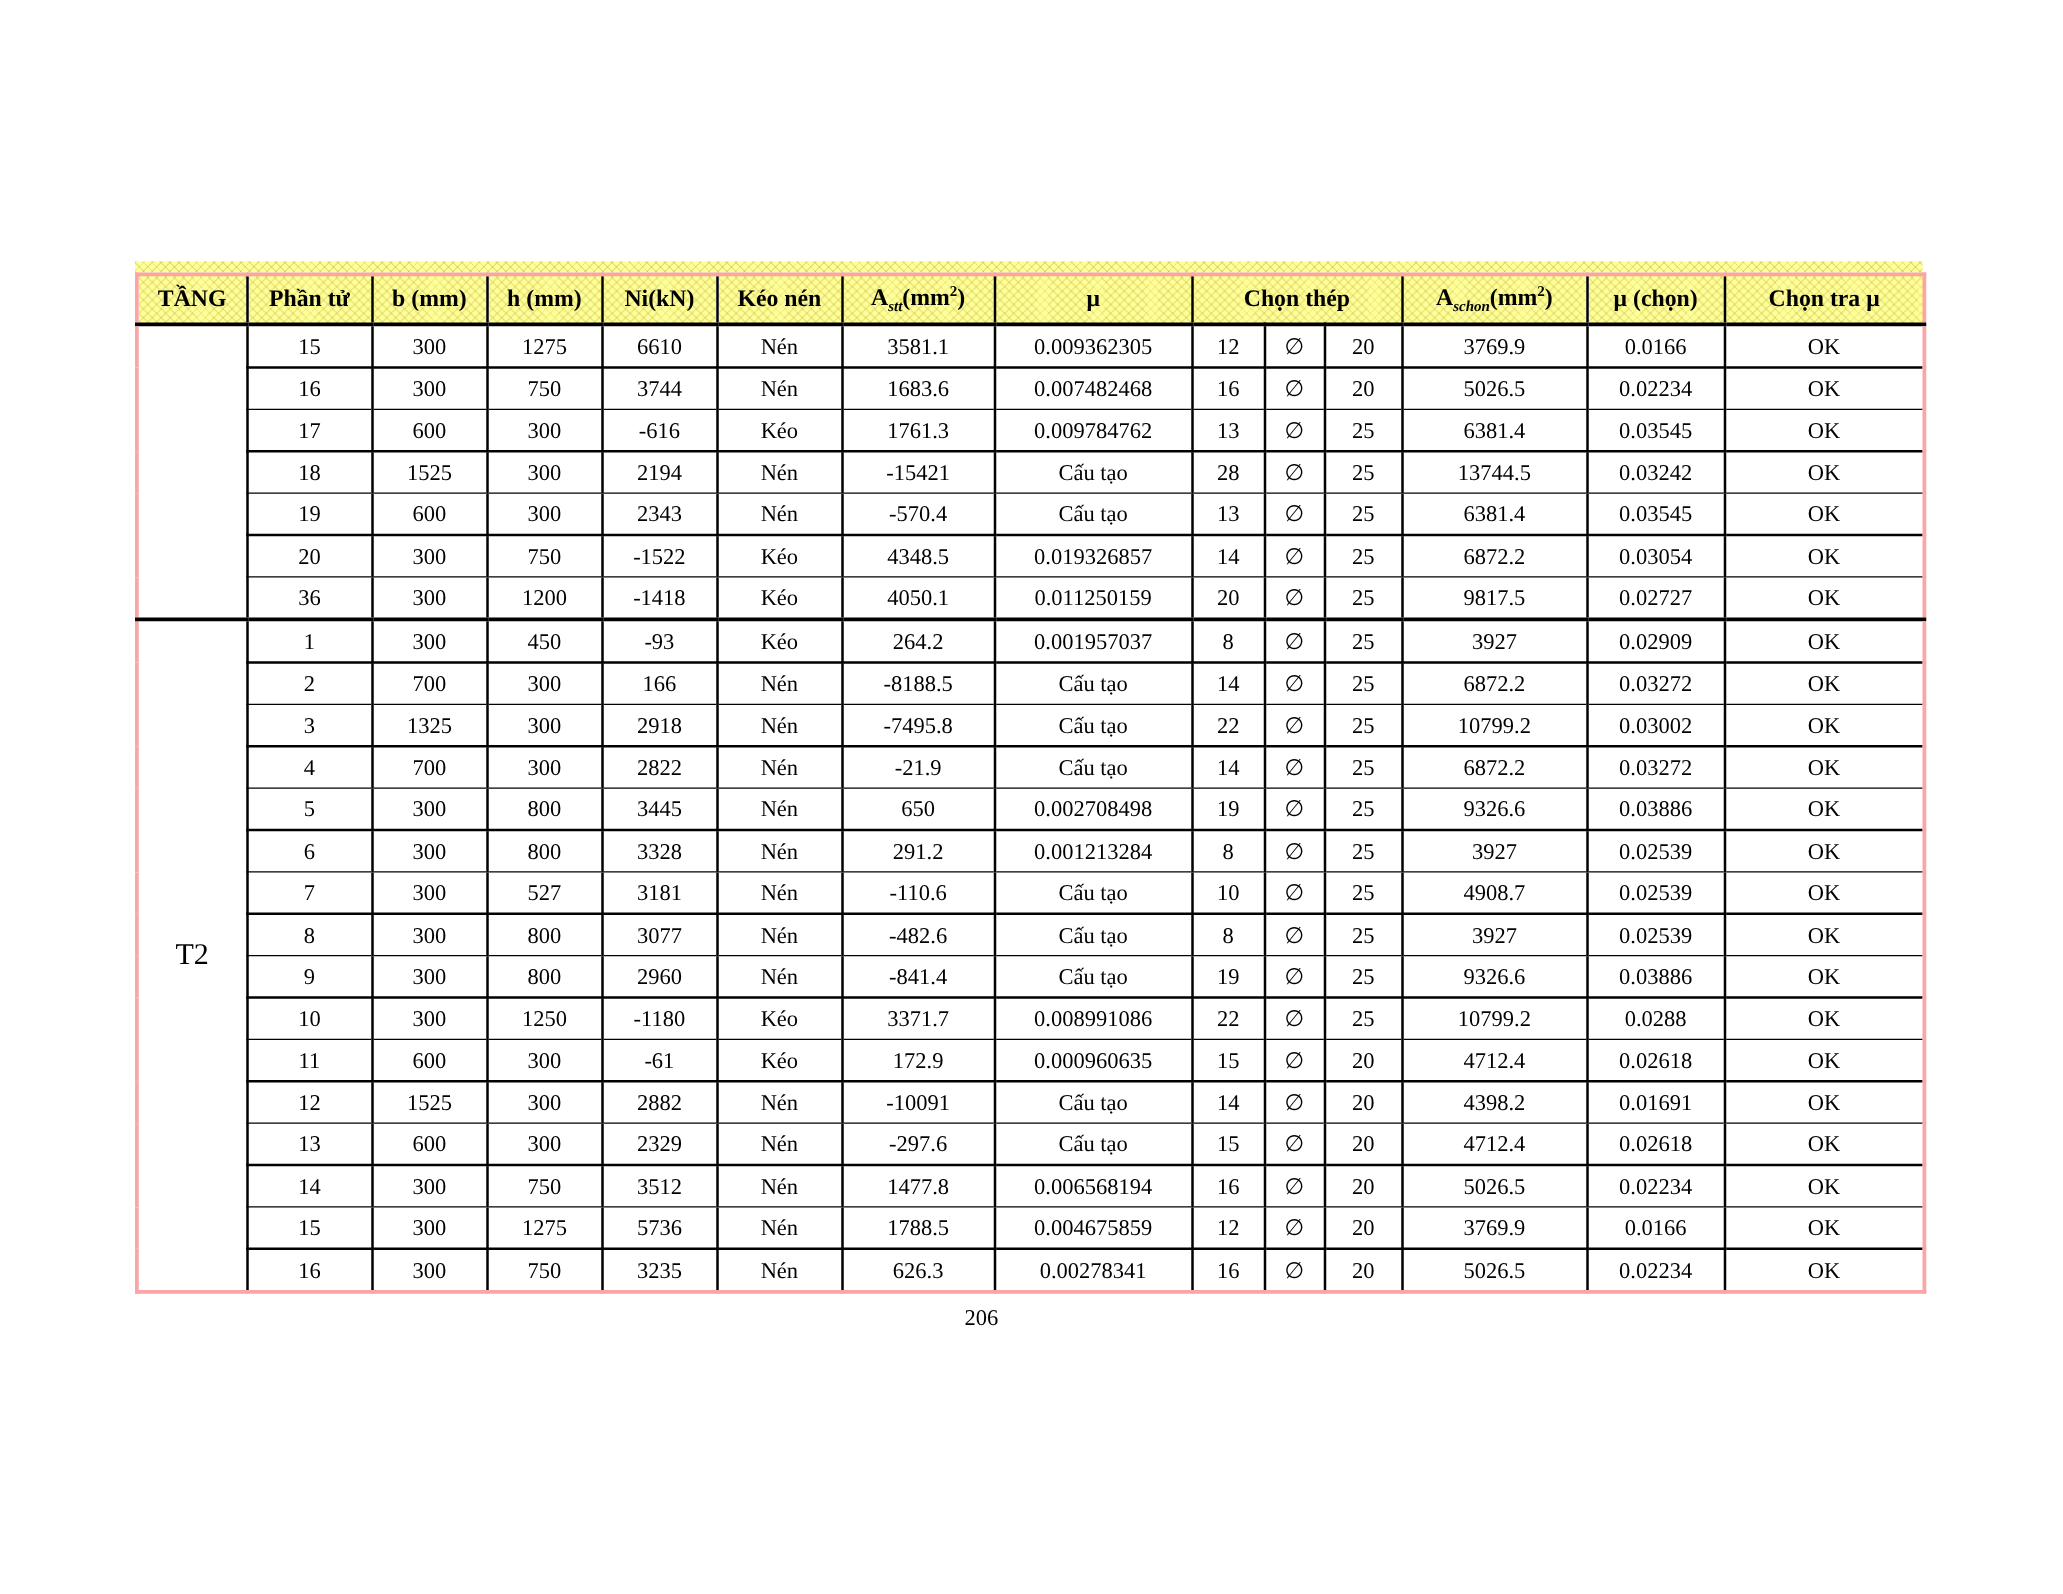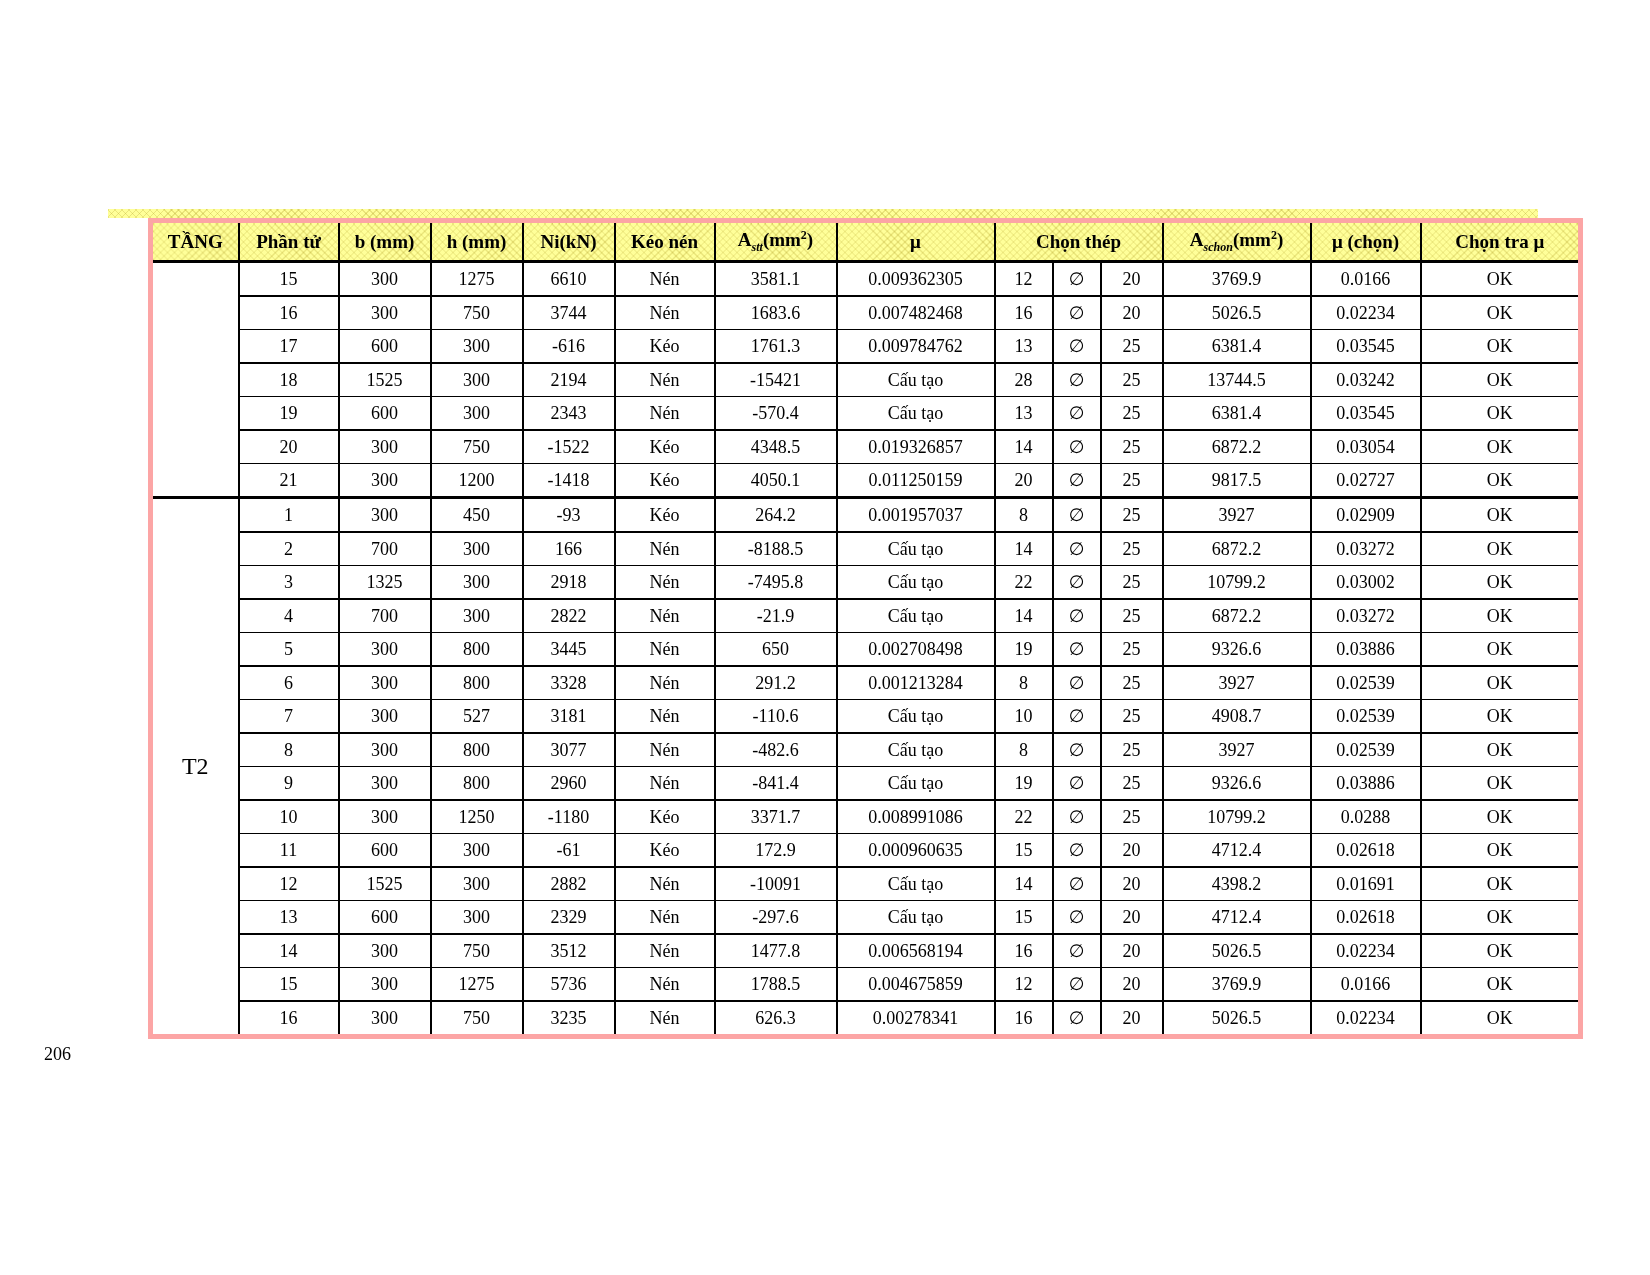--- a/index.html
+++ b/index.html
@@ -13,41 +13,41 @@
   }
   .shade, .yellow-strip {
     background-color: #FFFF99;
     background-image:
       repeating-linear-gradient(45deg, rgba(170,150,30,.25) 0 1px, transparent 1px 5px),
       repeating-linear-gradient(135deg, rgba(170,150,30,.25) 0 1px, transparent 1px 5px);
   }
   table.doc-table {
     position: absolute; left: 108px; top: 218px;
     width: 1430px; table-layout: fixed;
-    border-collapse: collapse; border: 5px solid #fca5a5; margin-left: 40px;
+    border-collapse: collapse; border: 3px solid #fca5a5;
   }
   th, td {
     border-left: 2px solid #000; border-right: 2px solid #000; border-top: 0;
     text-align: center; vertical-align: middle;
     font-size: 18px; padding: 0 2px; overflow: hidden; white-space: nowrap;
   }
   thead th {
     height: 37px; font-size: 19px; font-weight: bold;
     border-bottom: 3px solid #000;
   }
   tbody td { height: 32px; }
   tr.b2 > td { border-bottom: 2px solid #000; }
   tr.b1 > td { border-bottom: 1px solid #000; }
   tr.section-start > td { border-top: 3px solid #000 !important; }
   td.tang-cell { font-size: 24px; }
   thead sub { font-size: 12px; font-style: italic; }
   thead sup { font-size: 12px; }
   .page-number {
     position: absolute; top: 1044px; left: 0; width: 1570px;
-    text-align: left; font-size: 18px; padding-left: 44px;
+    text-align: center; font-size: 18px;
   }
 </style>
 </head>
 <body>
 
 <div class="yellow-strip"></div>
 
 <table class="doc-table">
   <colgroup>
     <col style="width:88px">
@@ -167,21 +167,21 @@
     <td>4348.5</td>
     <td>0.019326857</td>
     <td>14</td>
     <td>∅</td>
     <td>25</td>
     <td>6872.2</td>
     <td>0.03054</td>
     <td>OK</td>
   </tr>
       <tr class="b2">
-    <td>21</td>
+    <td>36</td>
     <td>300</td>
     <td>1200</td>
     <td>-1418</td>
     <td>Kéo</td>
     <td>4050.1</td>
     <td>0.011250159</td>
     <td>20</td>
     <td>∅</td>
     <td>25</td>
     <td>9817.5</td>

